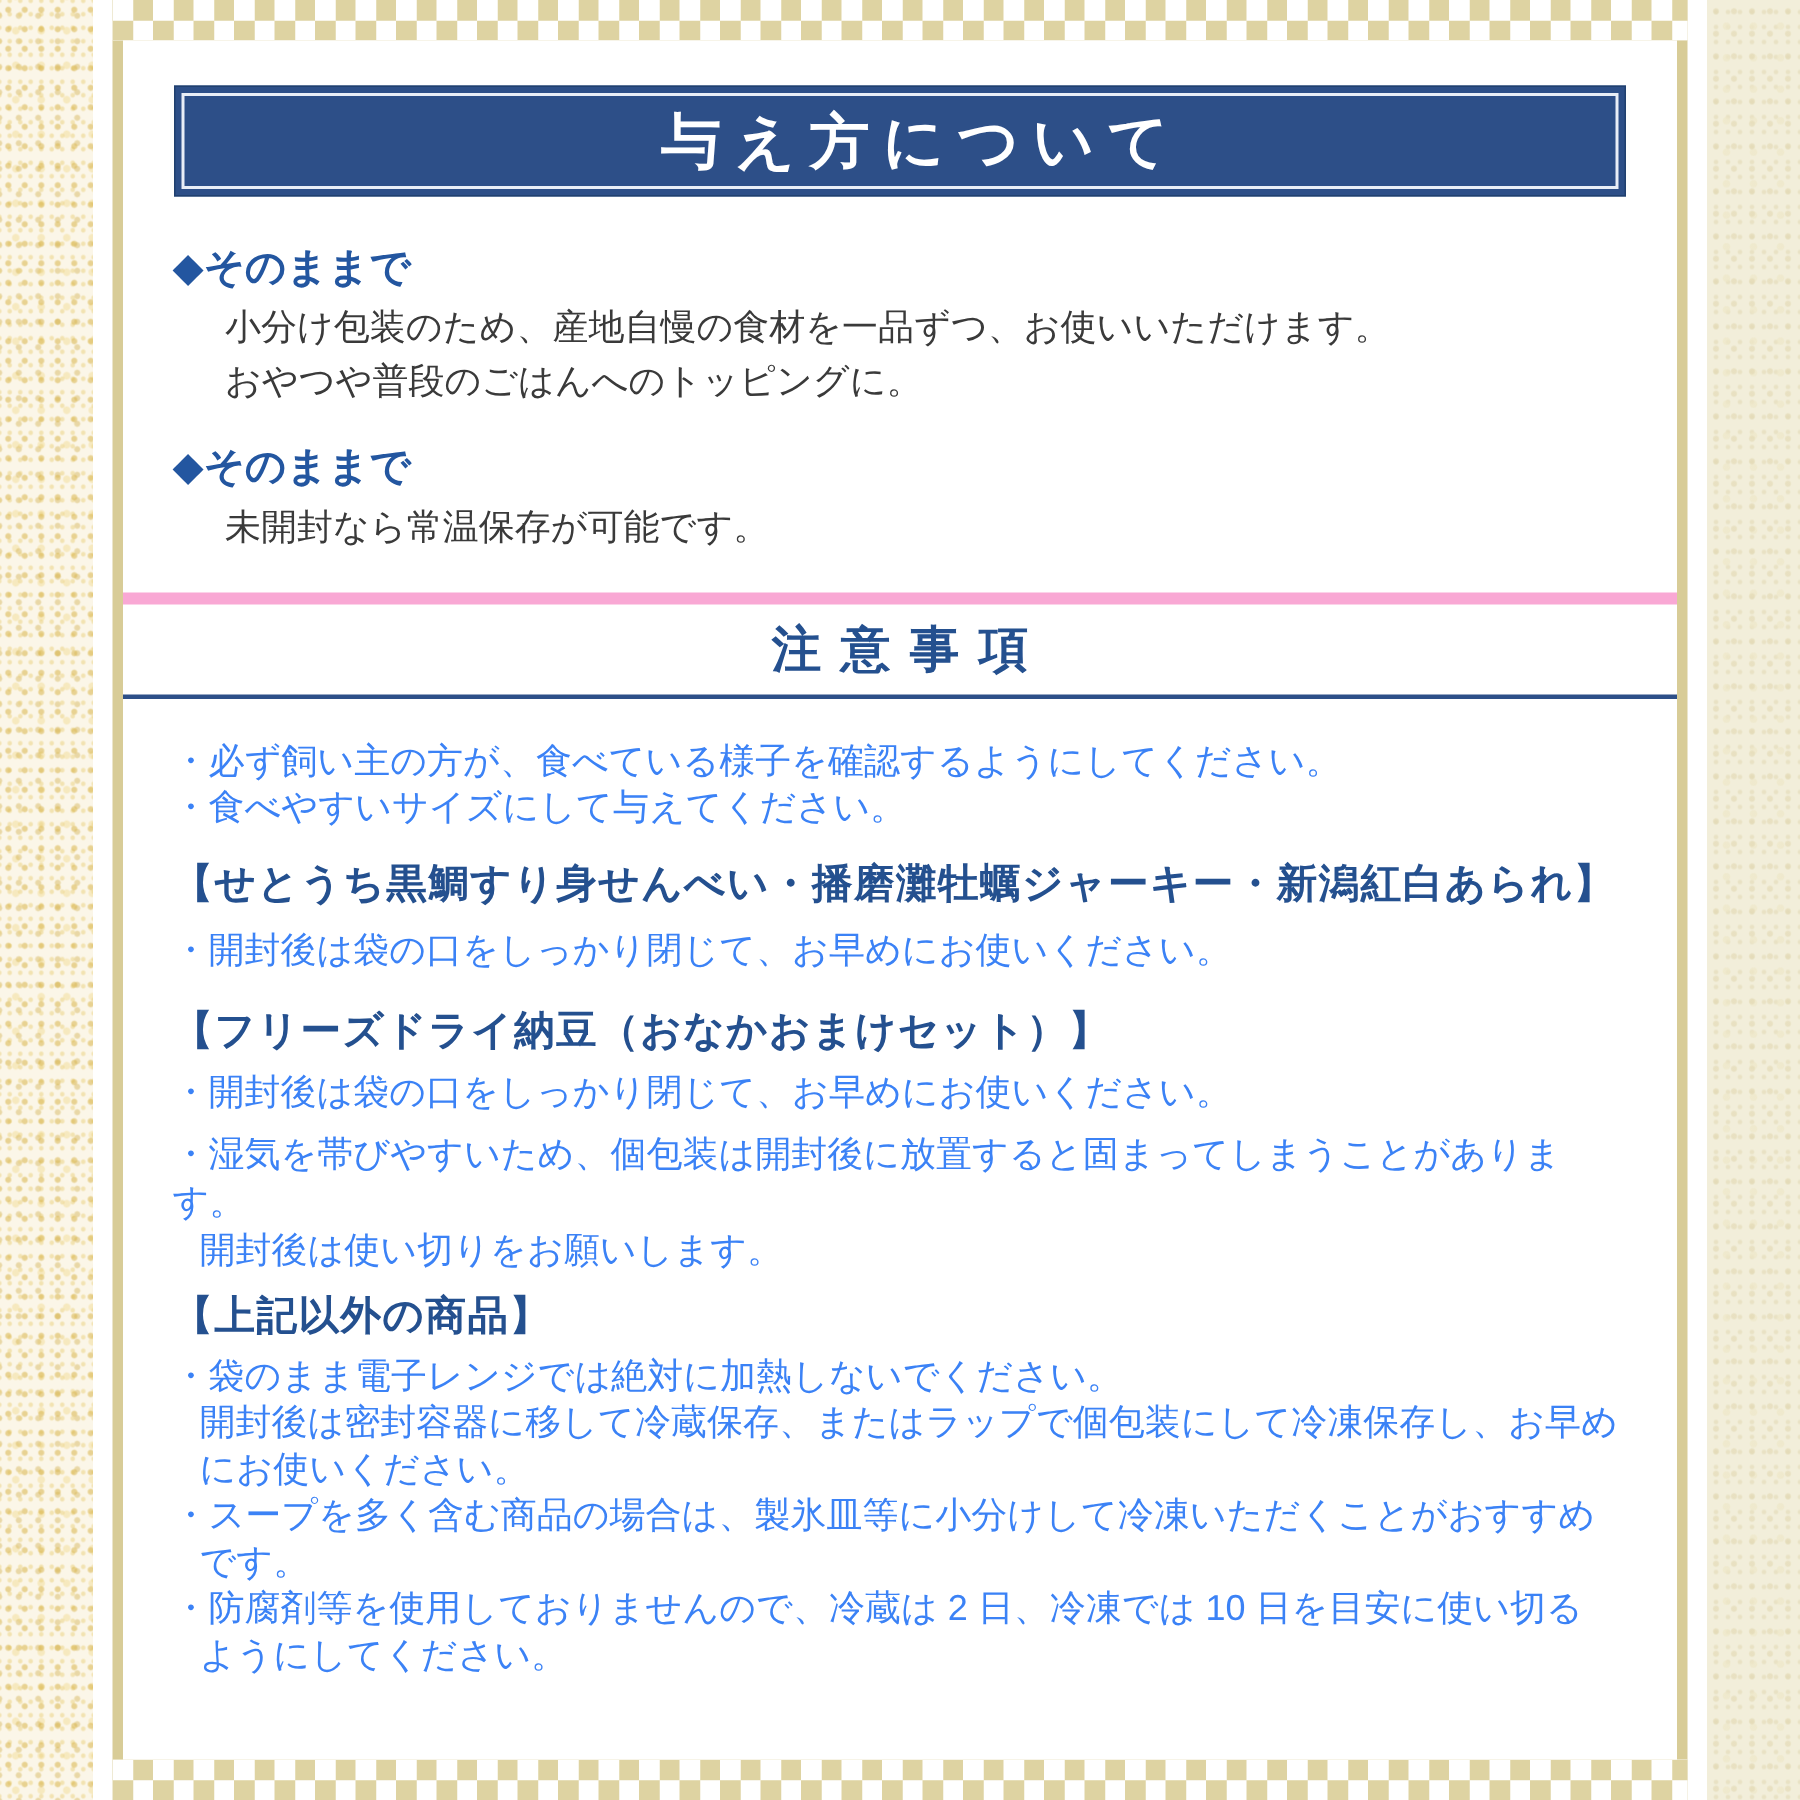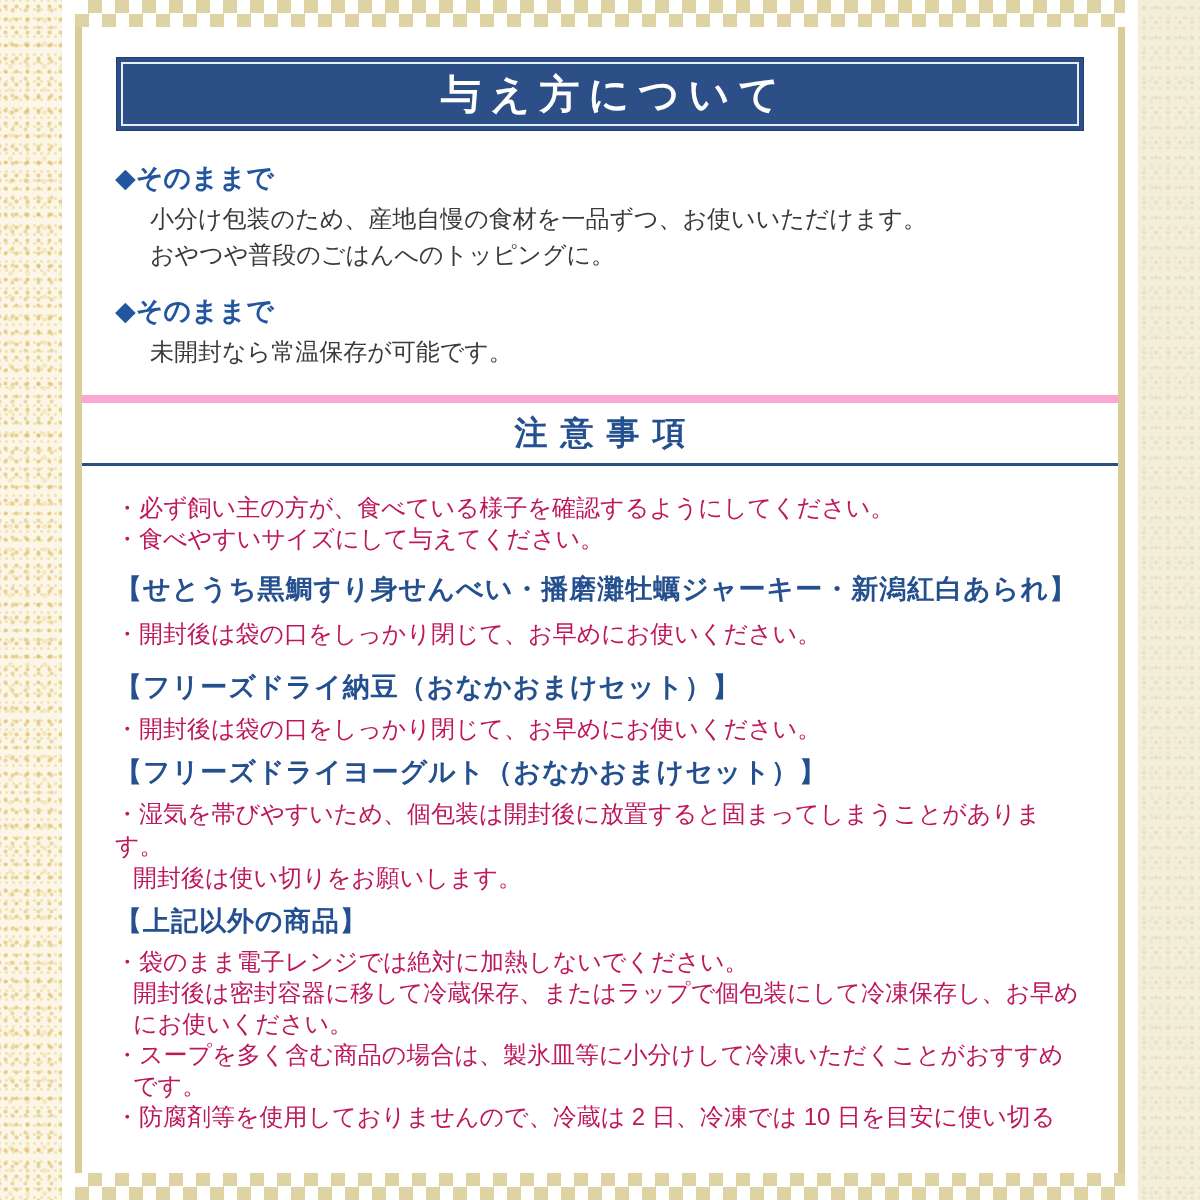--- a/index.html
+++ b/index.html
@@ -66,21 +66,21 @@
   .feed-body-first{margin-top:7px;}
   .s2-heading{margin-top:22px;}
   .s2-body{margin-top:7px;}
 
   .cautions-title{
     margin-top:25px;border-top:8px solid #f9a8d4;border-bottom:3px solid #2d4f88;
     padding:10px 0;text-align:center;color:#24508f;font-weight:bold;
     font-size:33px;line-height:40px;letter-spacing:13px;text-indent:13px;
   }
 
-  .bullet-line{font-size:24px;color:#be185d;line-height:31px;}
+  .bullet-line{font-size:24px;color:#3b82f6;line-height:31px;}
   .cont{padding-left:18px;}
   .general-bullets{margin-top:26px;}
   .general-bullets .bullet-line{line-height:31px;}
 
   .group-heading{font-size:27px;font-weight:bold;color:#24508f;line-height:33px;letter-spacing:1px;}
   .g1-heading{margin-top:19px;}
   .g1-items{margin-top:12px;}
   .g1-items .bullet-line{line-height:32px;}
   .g2-heading{margin-top:21px;}
   .g2-items{margin-top:9px;}
@@ -137,33 +137,33 @@
     </div>
 
     <div class="pad">
       <div class="group-heading g2-heading">【フリーズドライ納豆（おなかおまけセット）】</div>
       <div class="g2-items">
         <div class="bullet-line">・開封後は袋の口をしっかり閉じて、お早めにお使いください。</div>
       </div>
     </div>
 
     <div class="pad">
-      <div class="group-heading g3-heading">【フリーズドライヨーグルト（おなかおまけセット）】</div>
       <div class="g3-items">
         <div class="bullet-line">・湿気を帯びやすいため、個包装は開封後に放置すると固まってしまうことがあります。</div>
         <div class="bullet-line cont">開封後は使い切りをお願いします。</div>
       </div>
     </div>
 
     <div class="pad">
       <div class="group-heading g4-heading">【上記以外の商品】</div>
       <div class="g4-items">
         <div class="bullet-line">・袋のまま電子レンジでは絶対に加熱しないでください。</div>
         <div class="bullet-line cont">開封後は密封容器に移して冷蔵保存、またはラップで個包装にして冷凍保存し、お早め</div>
         <div class="bullet-line cont">にお使いください。</div>
         <div class="bullet-line">・スープを多く含む商品の場合は、製氷皿等に小分けして冷凍いただくことがおすすめ</div>
         <div class="bullet-line cont">です。</div>
         <div class="bullet-line">・防腐剤等を使用しておりませんので、冷蔵は 2 日、冷凍では 10 日を目安に使い切る</div>
+        <div class="bullet-line cont">ようにしてください。</div>
       </div>
     </div>
 
   </div>
 </div>
 
 </body></html>

